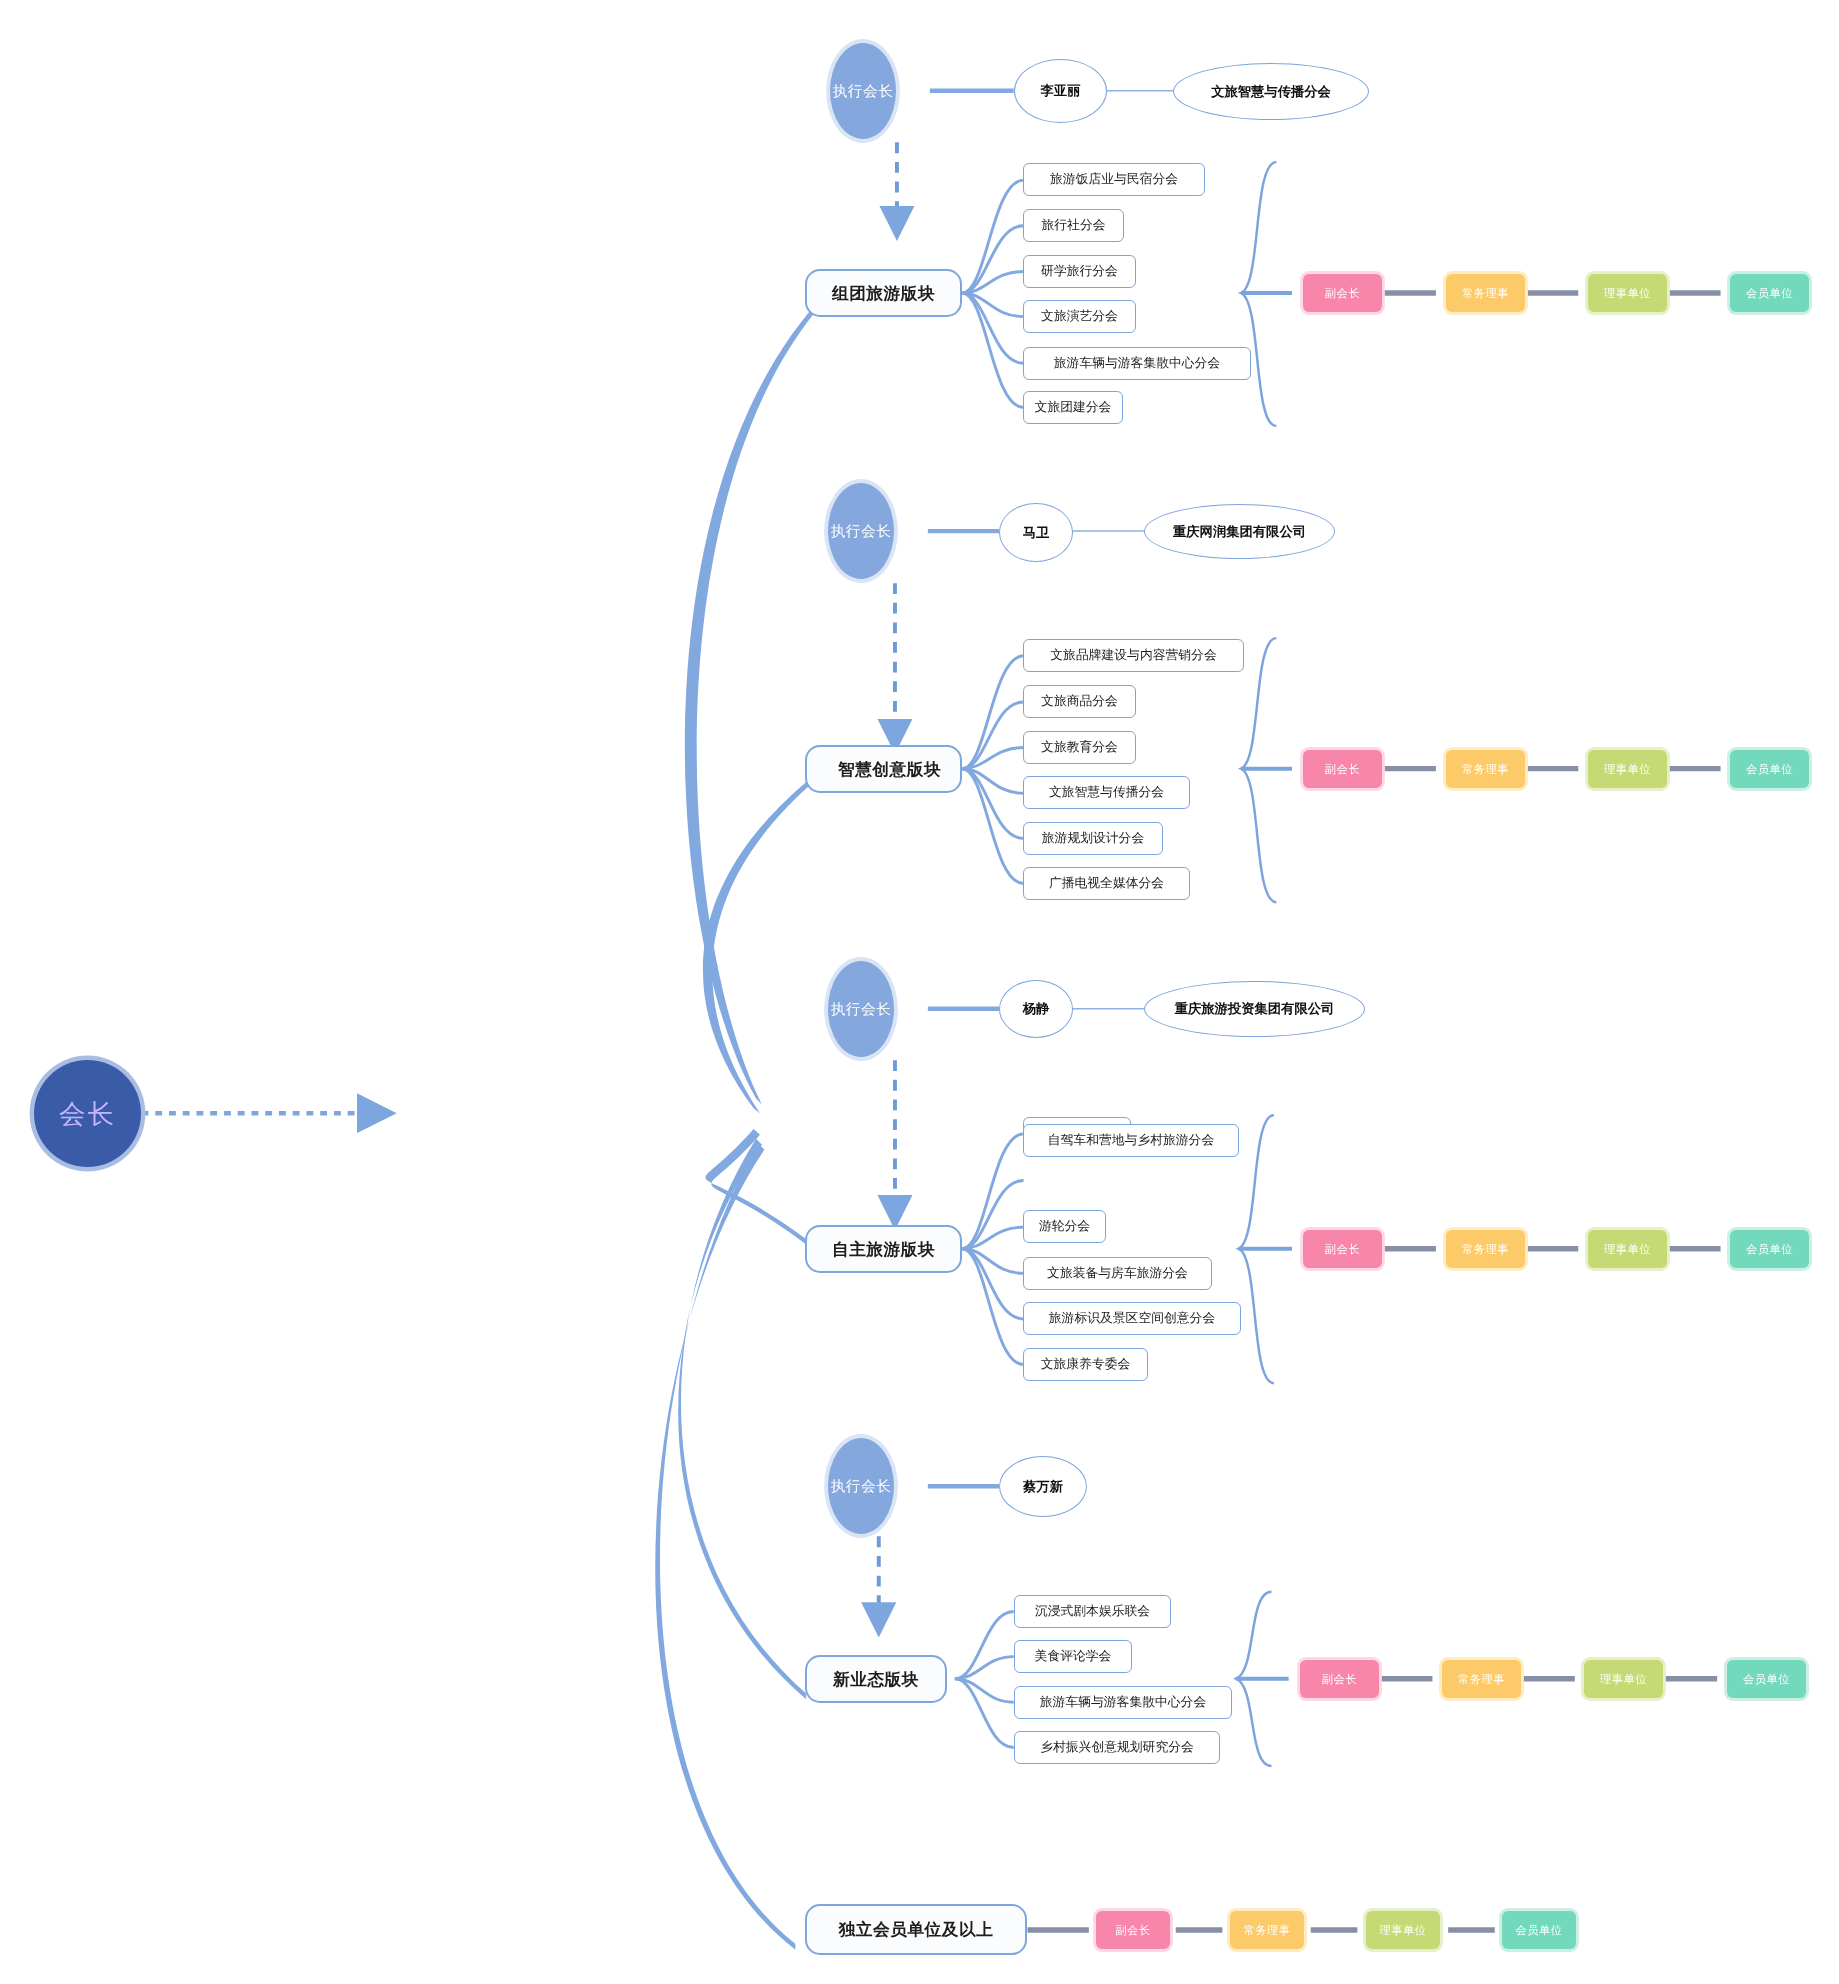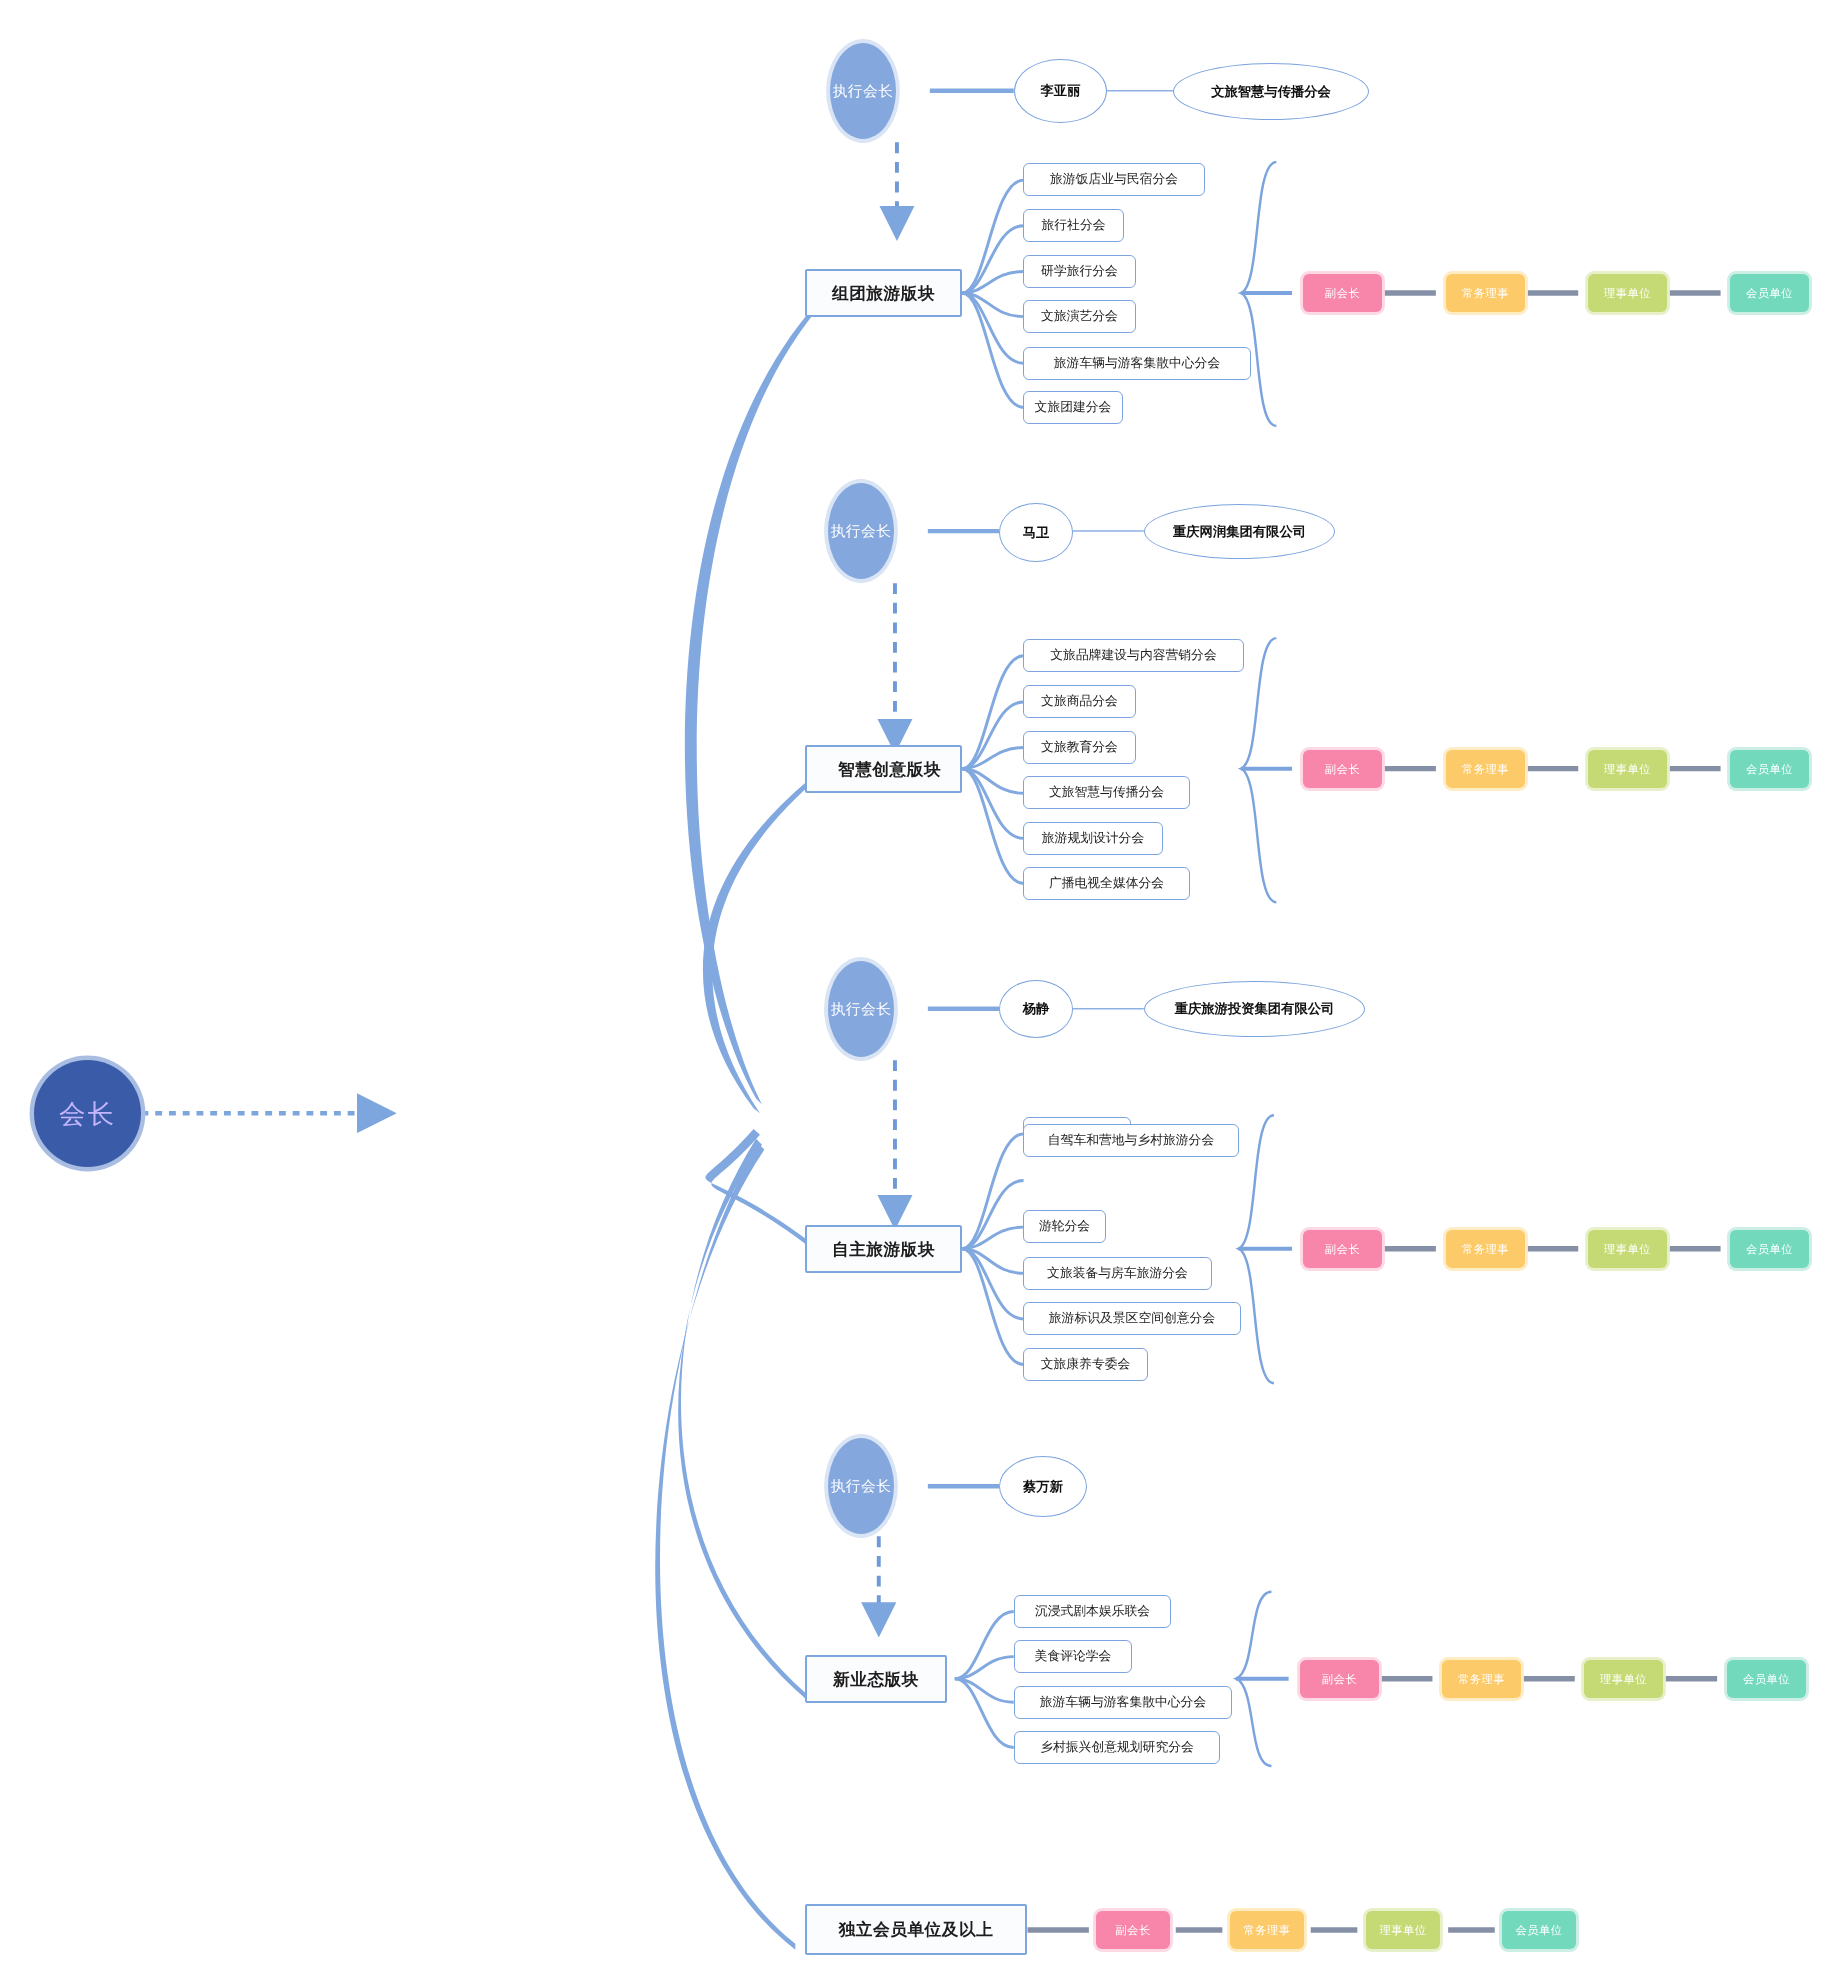--- a/index.html
+++ b/index.html
@@ -93,21 +93,21 @@
     white-space:nowrap;
     z-index:6;
   }
 
   
   .sector-node{
     position:absolute;
     box-sizing:border-box;
     background:#fbfcfe;
     border:2px solid #7ea6de;
-    border-radius:2px;
+    border-radius:15px;
     display:flex;align-items:center;justify-content:center;
     color:#1d1d1d;
     font-size:16.7px;
     font-weight:bold;
     letter-spacing:0.5px;
     white-space:nowrap;
     z-index:6;
   }
 
   

